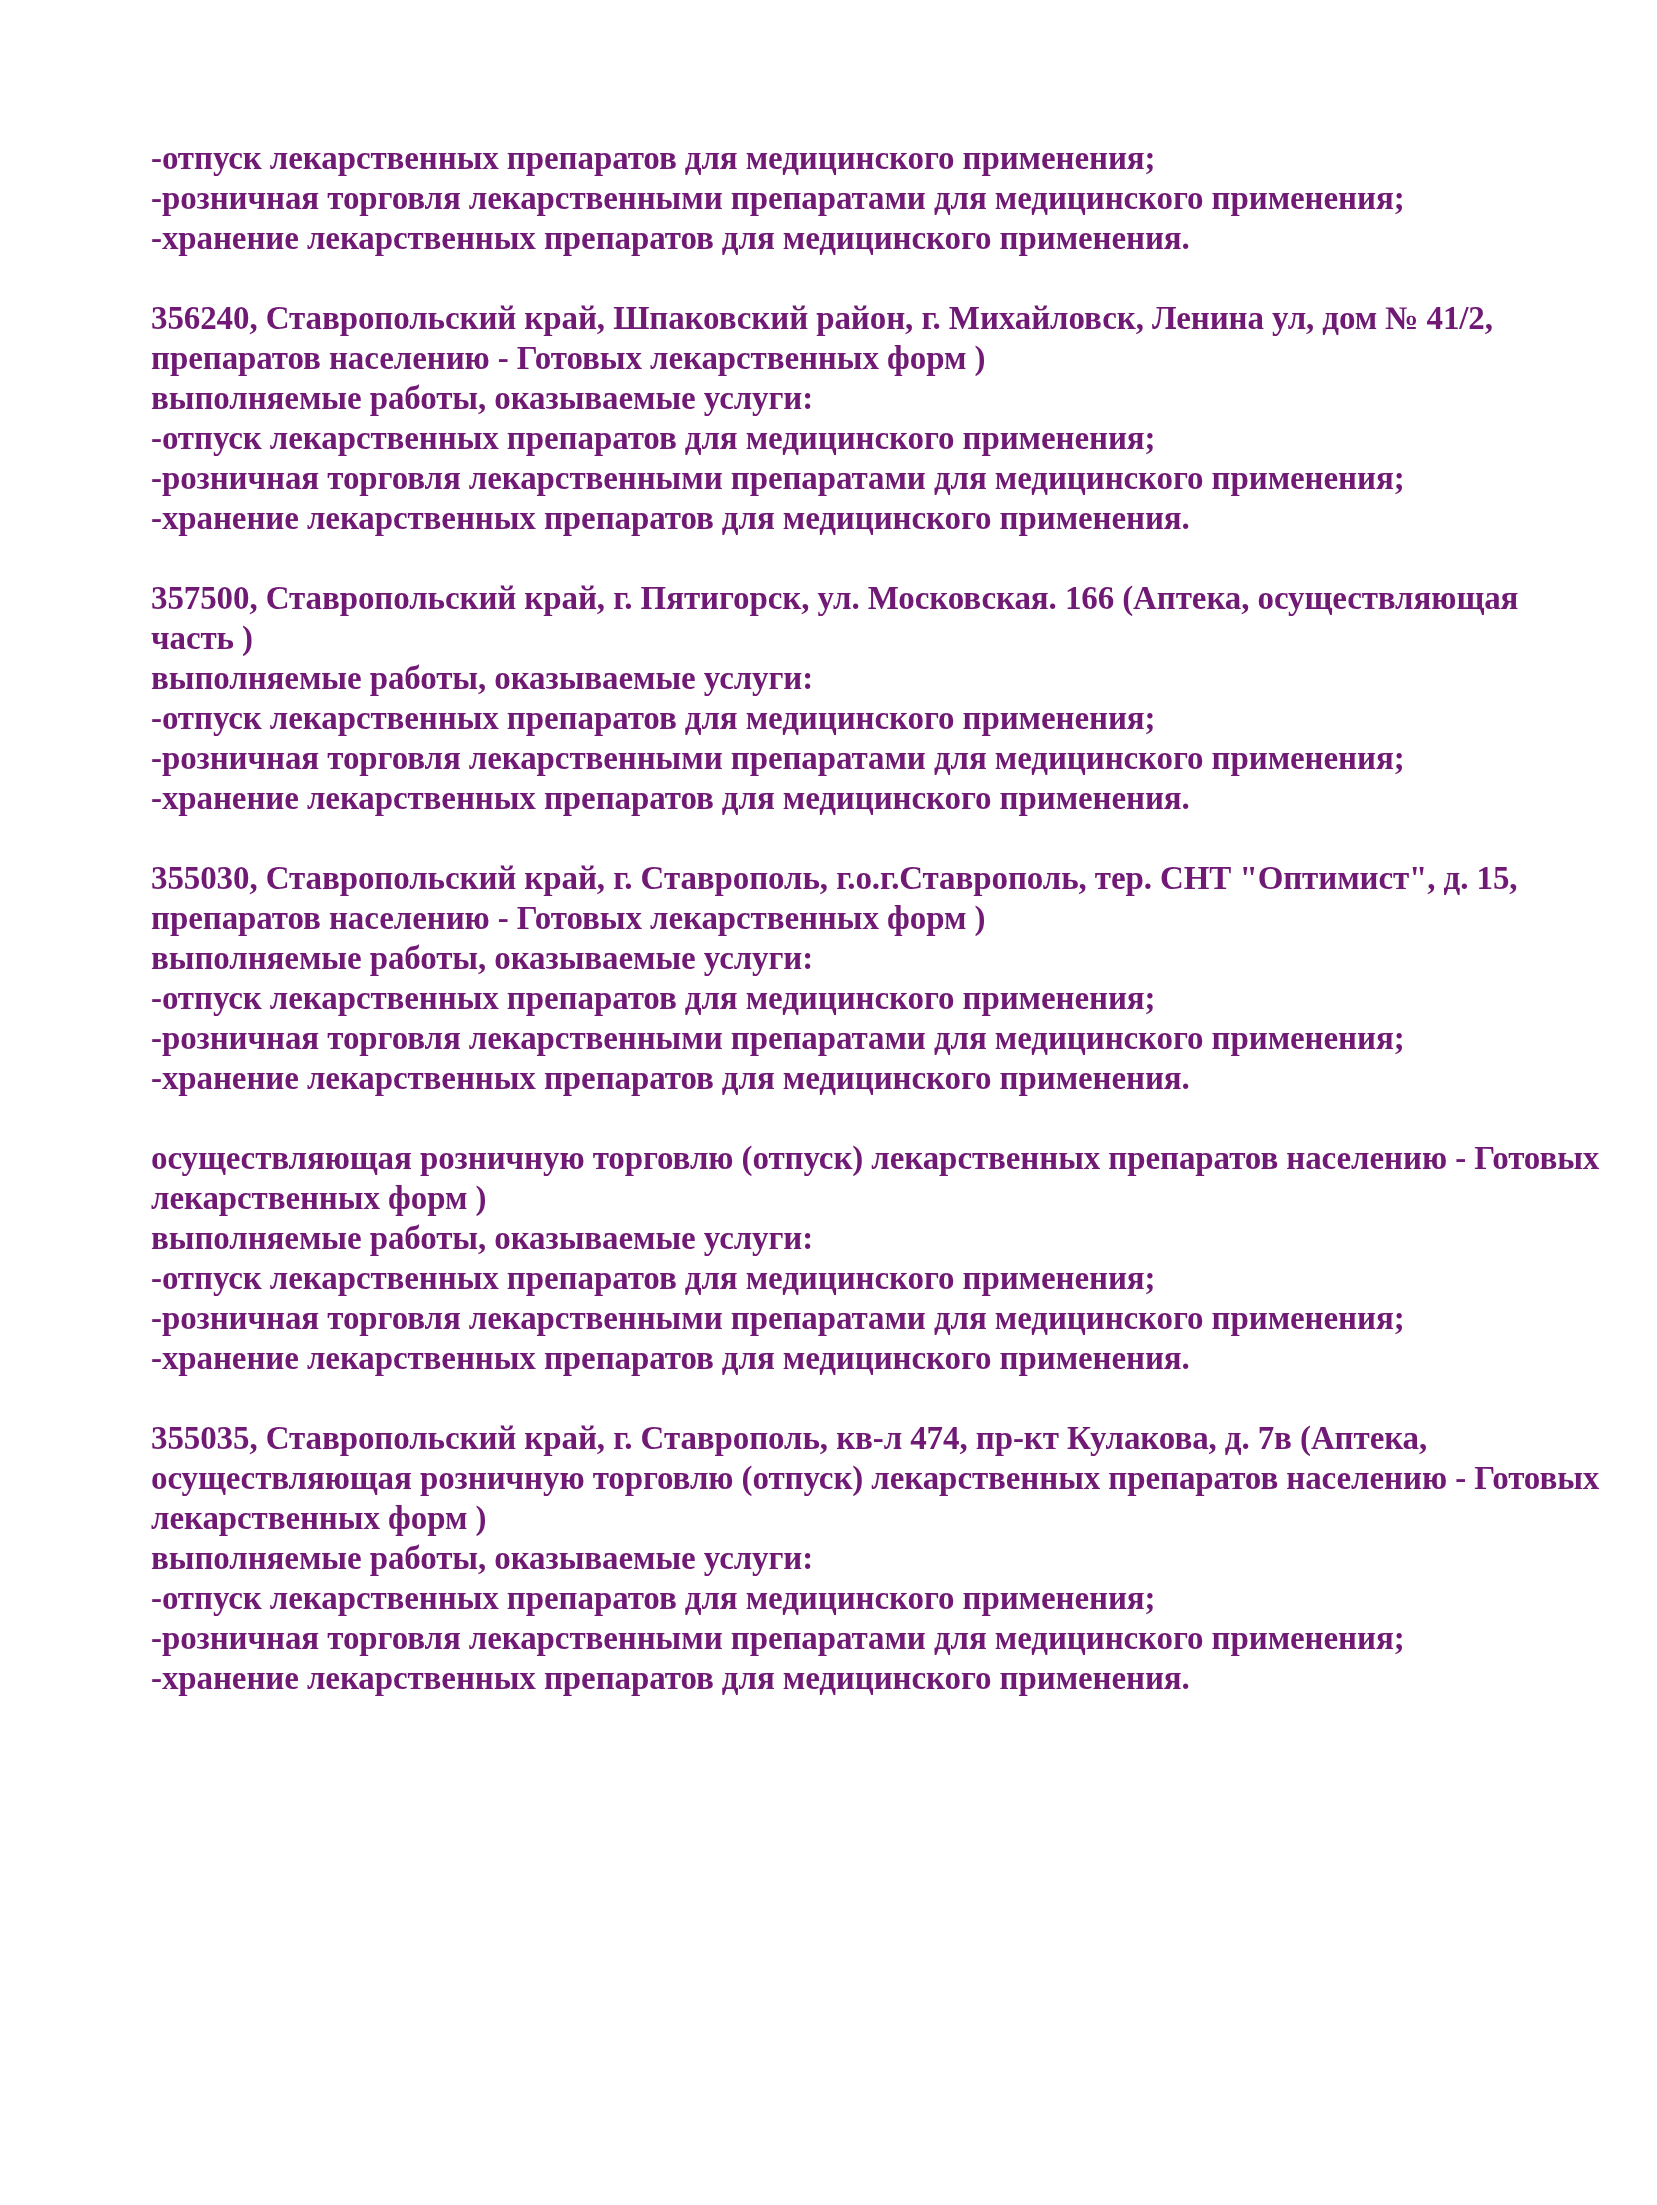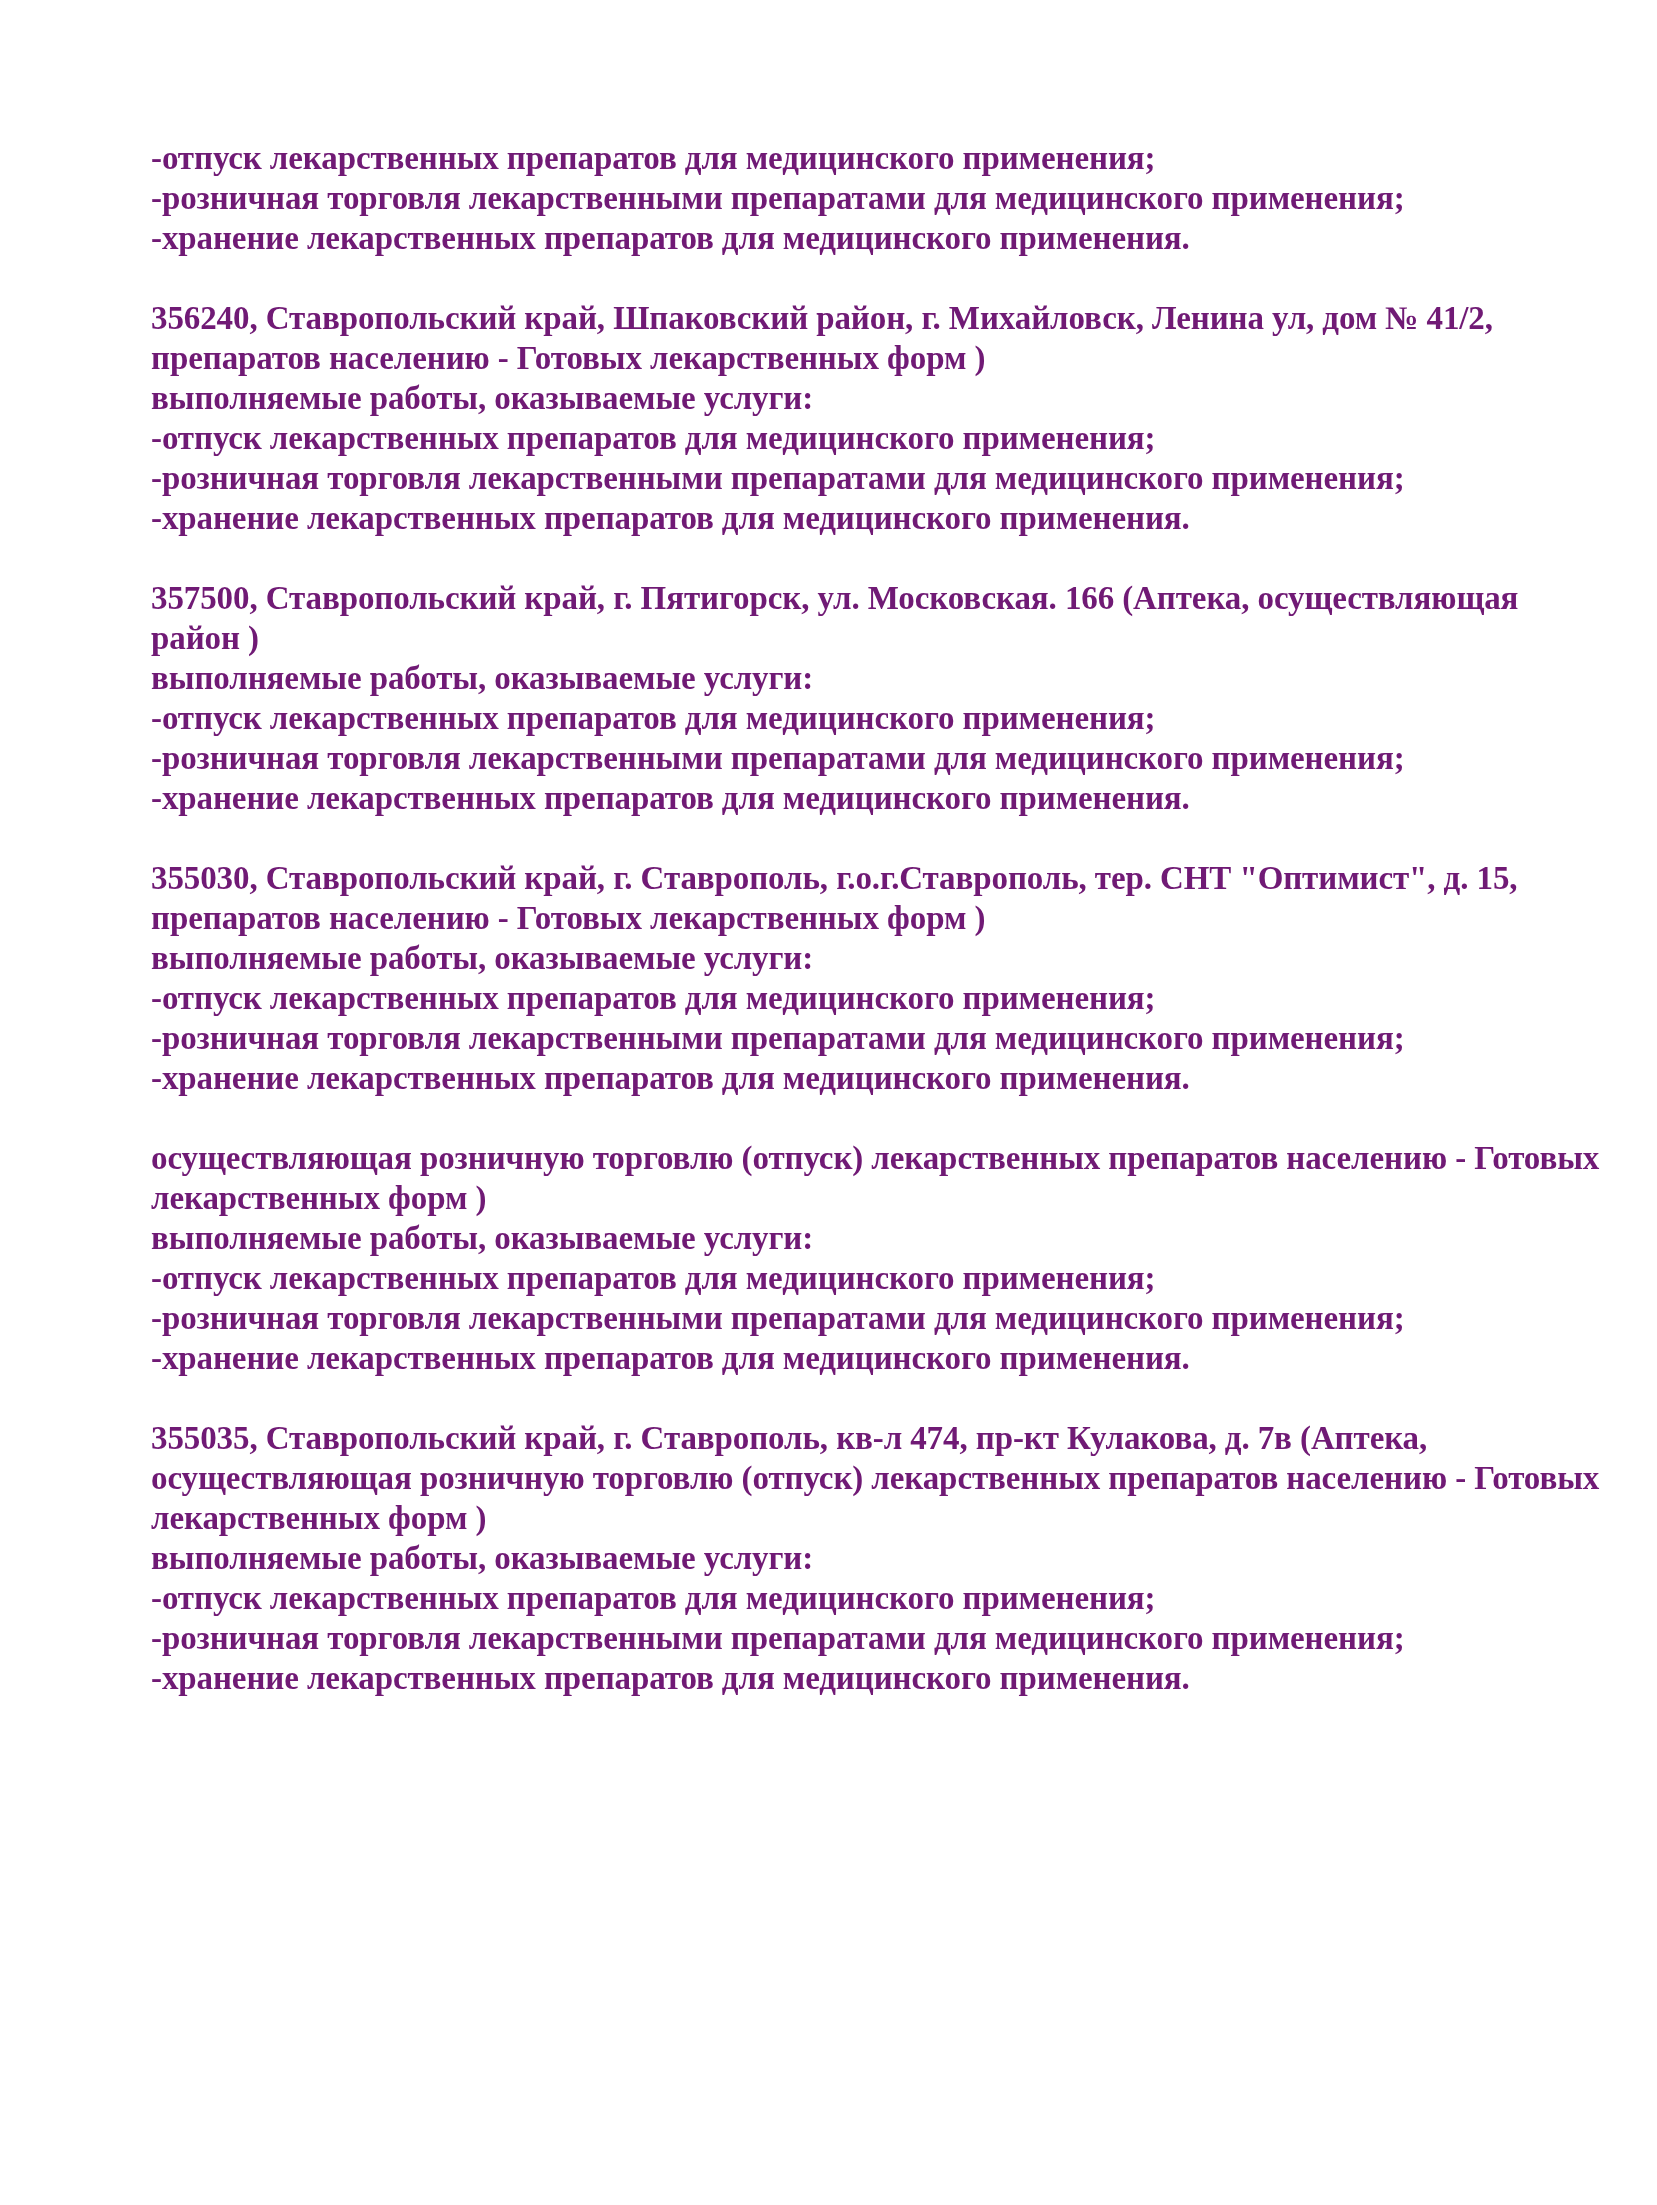--- a/index.html
+++ b/index.html
@@ -52,21 +52,21 @@
       <div class="line">-хранение лекарственных препаратов для медицинского применения.</div>
       <div class="line blank"></div>
       <div class="line">356240, Ставропольский край, Шпаковский район, г. Михайловск, Ленина ул, дом № 41/2,</div>
       <div class="line">препаратов населению - Готовых лекарственных форм )</div>
       <div class="line">выполняемые работы, оказываемые услуги:</div>
       <div class="line">-отпуск лекарственных препаратов для медицинского применения;</div>
       <div class="line">-розничная торговля лекарственными препаратами для медицинского применения;</div>
       <div class="line">-хранение лекарственных препаратов для медицинского применения.</div>
       <div class="line blank"></div>
       <div class="line">357500, Ставропольский край, г. Пятигорск, ул. Московская. 166 (Аптека, осуществляющая</div>
-      <div class="line">район )</div>
+      <div class="line">часть )</div>
       <div class="line">выполняемые работы, оказываемые услуги:</div>
       <div class="line">-отпуск лекарственных препаратов для медицинского применения;</div>
       <div class="line">-розничная торговля лекарственными препаратами для медицинского применения;</div>
       <div class="line">-хранение лекарственных препаратов для медицинского применения.</div>
       <div class="line blank"></div>
       <div class="line">355030, Ставропольский край, г. Ставрополь, г.о.г.Ставрополь, тер. СНТ "Оптимист", д. 15,</div>
       <div class="line">препаратов населению - Готовых лекарственных форм )</div>
       <div class="line">выполняемые работы, оказываемые услуги:</div>
       <div class="line">-отпуск лекарственных препаратов для медицинского применения;</div>
       <div class="line">-розничная торговля лекарственными препаратами для медицинского применения;</div>

